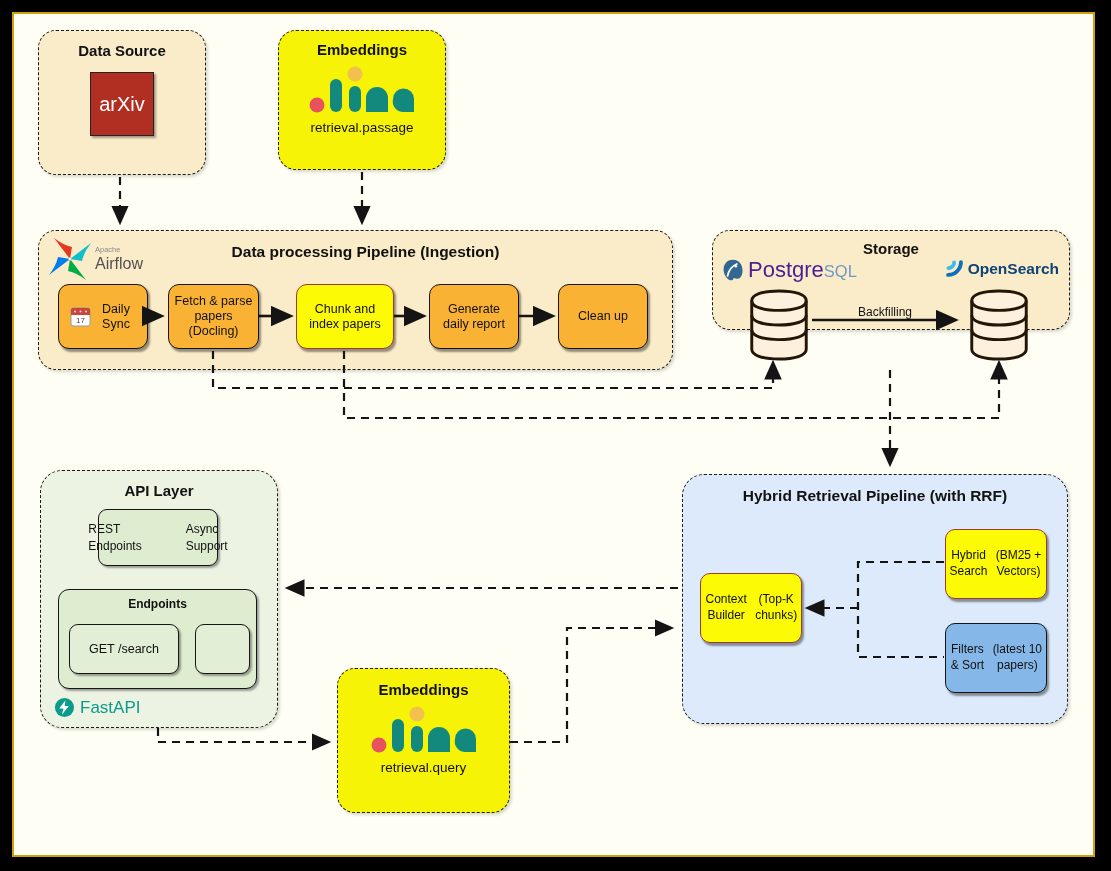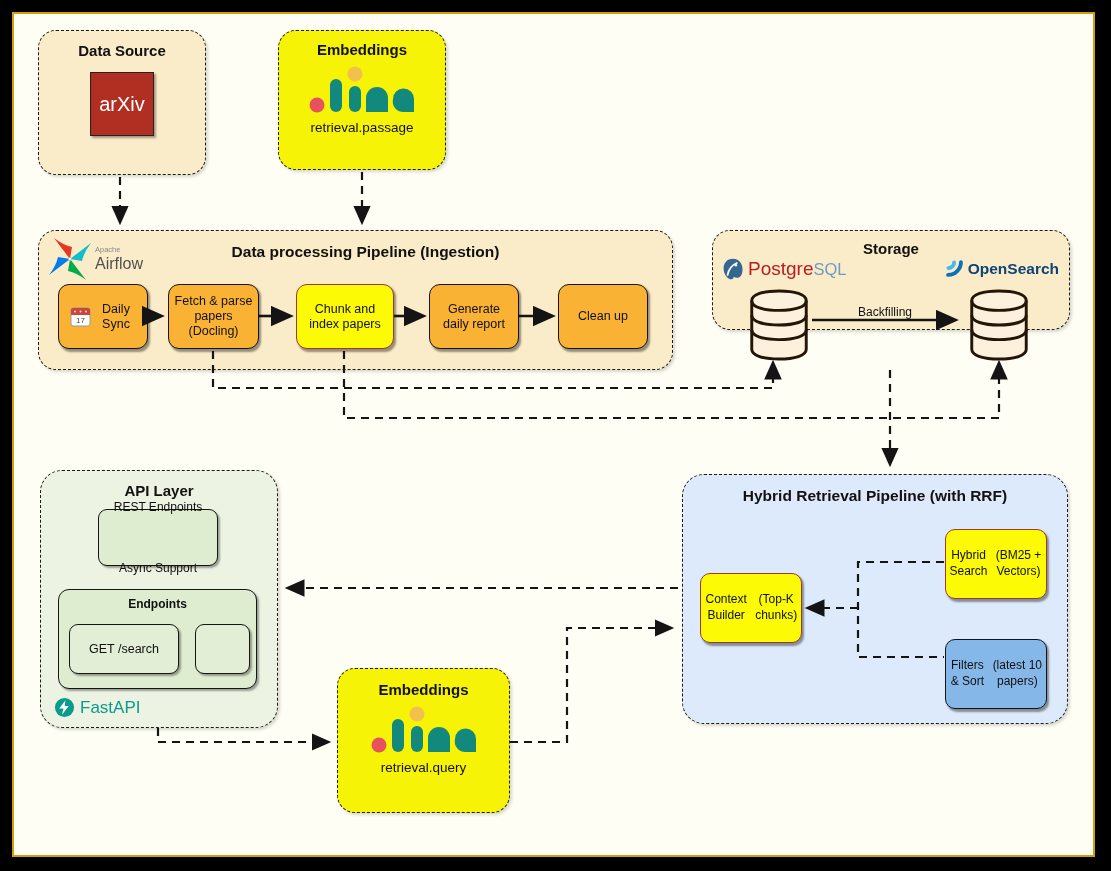--- a/index.html
+++ b/index.html
@@ -38,31 +38,31 @@
   .syncrow .tasklabel{width:40px;}
 
   
   .airflow{position:absolute;left:8px;top:5px;display:flex;align-items:center;gap:2px;}
   .af-text{display:flex;flex-direction:column;line-height:1;}
   .af-apache{font-size:7.5px;color:#8a8a8a;margin-bottom:2px;}
   .af-airflow{font-size:16px;color:#51504f;}
 
   
   .pglogo{position:absolute;left:8px;top:26px;display:flex;align-items:center;gap:3px;}
-  .pg-a{font-size:19px;color:#b91c1c;}
+  .pg-a{font-size:22px;color:#4c1d95;}
   .pg-b{font-size:16.5px;color:#6E9BC5;}
   .oslogo{position:absolute;right:10px;top:28px;display:flex;align-items:center;gap:4px;}
   .os-t{font-size:15.5px;font-weight:bold;color:#0D4474;}
   .cyl{position:absolute;width:64px;height:72px;}
   .backfill{position:absolute;left:132px;top:74px;width:80px;text-align:center;font-size:12px;}
 
   
   .innergreen{background:#DEECD0;border:1.4px solid #151515;border-radius:9px;
               box-shadow:2px 2px 2px rgba(0,0,0,0.35);}
-  .restbox{left:57px;top:38px;width:120px;height:57px;display:flex;flex-direction:column;
+  .restbox{left:57px;top:38px;width:120px;height:57px;display:flex;flex-direction:row;
            align-items:center;justify-content:center;font-size:12px;line-height:1.35;gap:44px;}
   .endpoints{left:17px;top:118px;width:199px;height:100px;border-radius:11px;}
   .ep-title{font-weight:bold;font-size:12px;text-align:center;margin-top:7px;}
   .getbox{left:10px;top:34px;width:110px;height:50px;display:flex;align-items:center;
           justify-content:center;font-size:12.5px;background:#E2EED5;}
   .emptybox{left:136px;top:34px;width:55px;height:50px;background:#E2EED5;}
   .fastapi{position:absolute;left:13px;top:226px;display:flex;align-items:center;gap:5px;
            font-size:17px;color:#0B9B8D;}
 
   
@@ -210,21 +210,21 @@
   <div class="node bluebg r22" style="left:682px;top:474px;width:386px;height:250px;">
     <div class="ntitle" style="margin-top:12px;font-size:15.5px;">Hybrid Retrieval Pipeline (with RRF)</div>
     <div class="hnode" style="left:17px;top:98px;">
       <span>Context Builder</span>
       <span>(Top-K chunks)</span>
     </div>
     <div class="hnode" style="left:262px;top:54px;">
       <span>Hybrid Search</span>
       <span>(BM25 + Vectors)</span>
     </div>
-    <div class="hnode blue" style="left:262px;top:164px;">
+    <div class="hnode blue" style="left:262px;top:148px;">
       <span>Filters &amp; Sort</span>
       <span>(latest 10 papers)</span>
     </div>
   </div>
 
   <div class="node yellowbg r18" style="left:337px;top:668px;width:173px;height:145px;">
     <div class="ntitle" style="margin-top:12px;">Embeddings</div>
     <div class="jinawrap">
       <svg width="110" height="48" viewBox="0 0 110 48">
         <circle cx="10" cy="39" r="7.5" fill="#E8525F"></circle>

